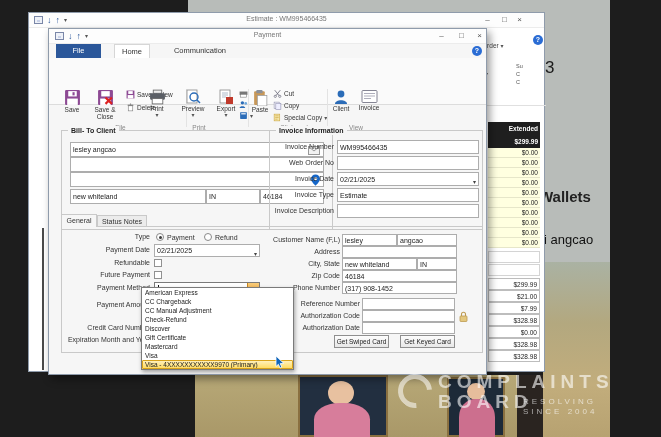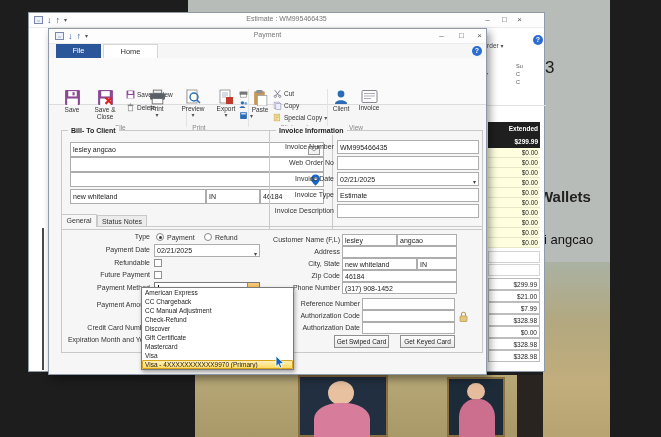--- a/index.html
+++ b/index.html
@@ -143,21 +143,22 @@
         <span class="arrow">↑</span>
         <span class="caret">▾</span>
       </div>
       <div class="wtitle">Payment</div>
       <div class="ctl" style="left:386px">–</div>
       <div class="ctl" style="left:406px">□</div>
       <div class="ctl" style="left:424px">×</div>
     </div>
 
     <div class="rtab blue" style="left:7px;width:45px">File</div>
-    <div class="rtab active" style="left:54px;width:55px">Home</div>
+    <div class="rtab active" style="left:65px;width:36px">Home</div>
+    <div class="rtab" style="left:107px;width:88px">Communication</div>
     <div class="helpdot" style="left:423px;top:17px">?</div>
 
     <div class="ribbon">
 
       <div class="bigbtn" style="left:9px;width:28px">
         <svg width="17" height="17" viewBox="0 0 16 16">
             <rect x="1" y="1" width="14" height="14" rx="1" fill="#8d4a94"></rect>
             <rect x="4" y="2" width="8" height="5" fill="#fff"></rect>
             <rect x="8" y="3" width="2" height="3" fill="#8d4a94"></rect>
             <rect x="3" y="9" width="10" height="6" fill="#fff"></rect>
@@ -411,14 +412,21 @@
       <div class="ddi">Gift Certificate</div>
       <div class="ddi">Mastercard</div>
       <div class="ddi">Visa</div>
       <div class="ddi hl">Visa - 4XXXXXXXXXXX9970 (Primary)</div>
     </div>
     <svg class="abs" style="left:226px;top:327px;z-index:55" width="11" height="13" viewBox="0 0 11 13">
         <polygon points="1,0 1,10.5 3.4,8.3 5,12 6.8,11.2 5.2,7.6 8.8,7.4" fill="#16b" stroke="#fff" stroke-width="0.8"></polygon>
       </svg>
   </div>
 
+  <div class="wm" style="left:390px;top:368px;width:271px;height:64px">
+    <div class="ring" style="left:8px;top:6px"></div>
+    <div class="big abs" style="left:48px;top:4px">COMPLAINTS</div>
+    <div class="big abs" style="left:48px;top:24px">BOARD</div>
+    <div class="small abs" style="left:133px;top:29px">RESOLVING</div>
+    <div class="small abs" style="left:133px;top:39px">SINCE 2004</div>
+  </div>
 
 </div>
 
 </body></html>

